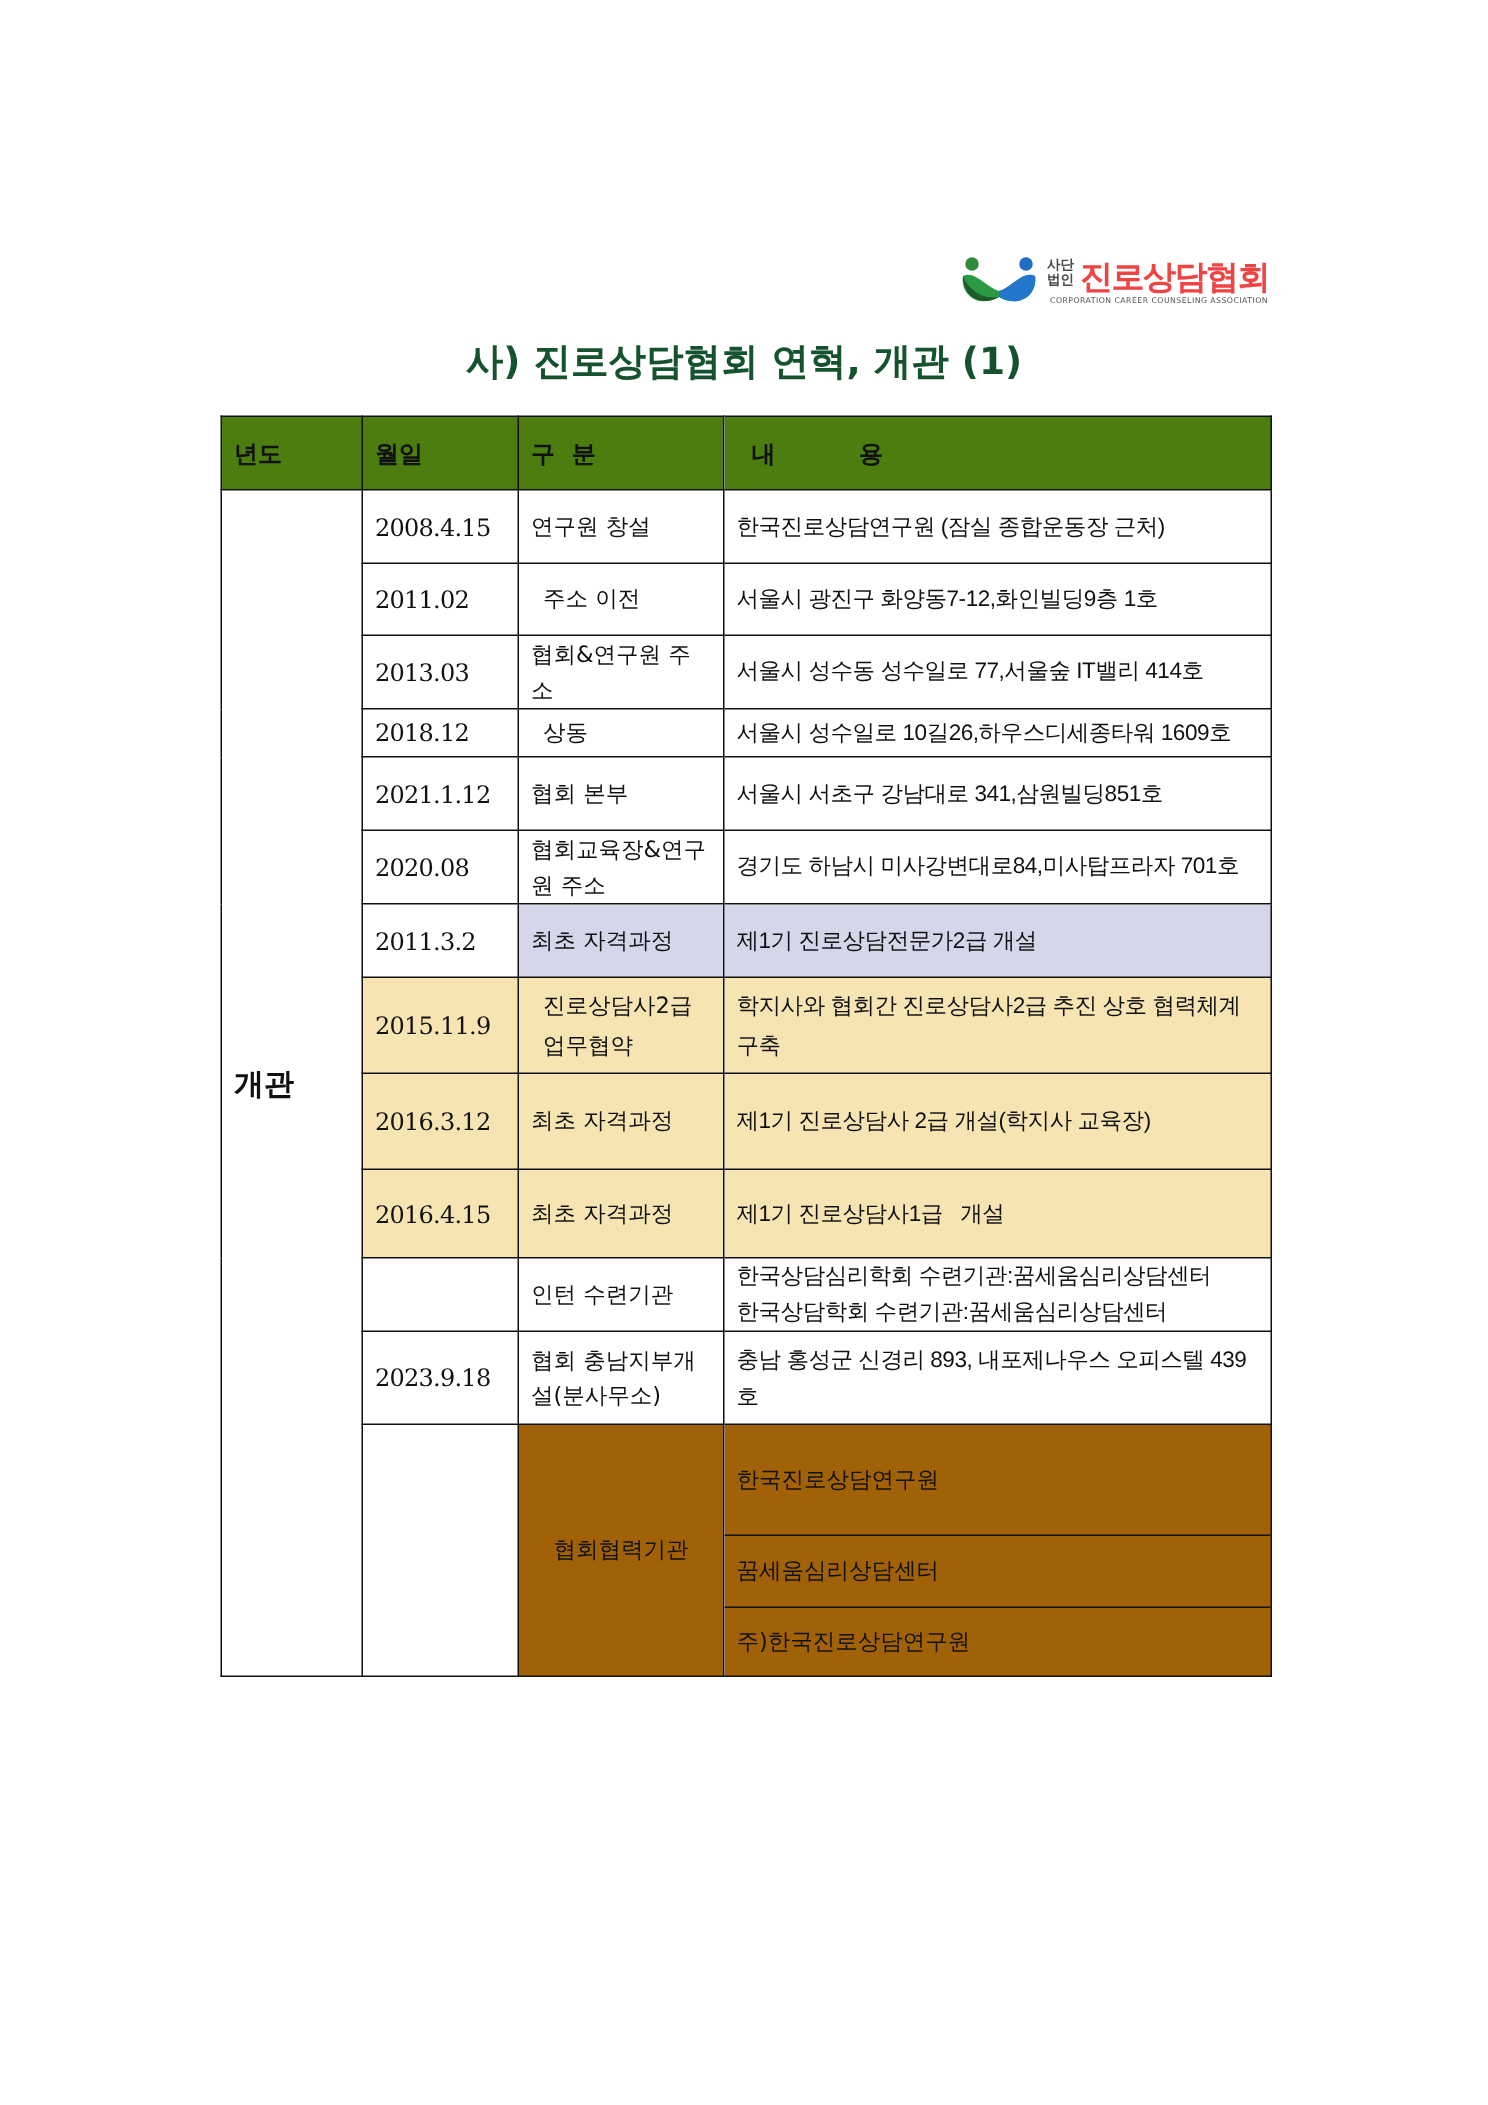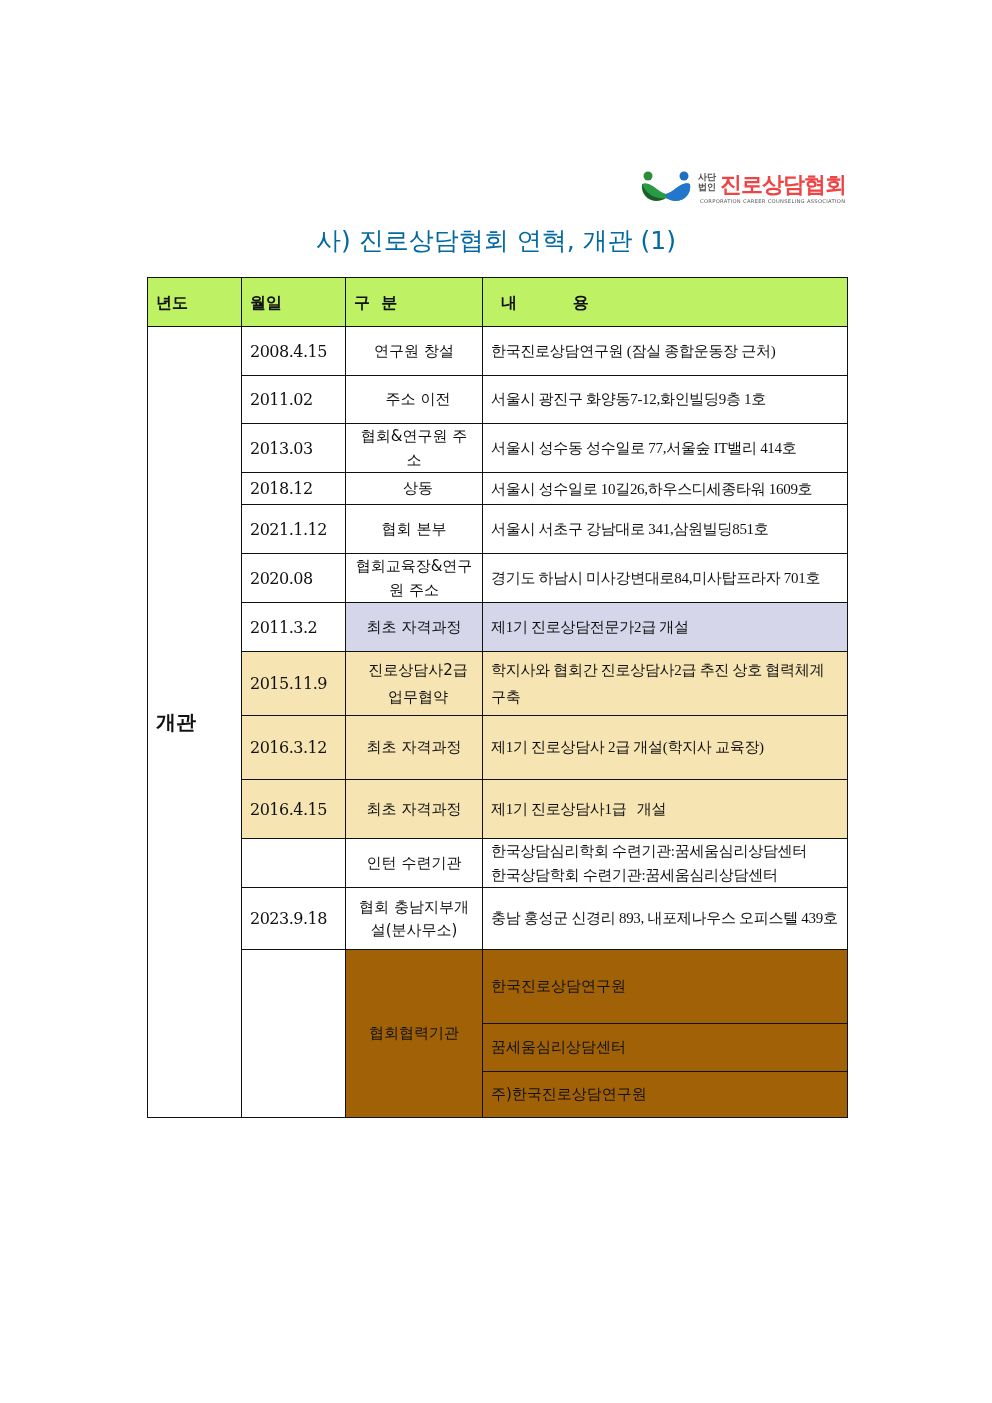--- a/index.html
+++ b/index.html
@@ -7,34 +7,34 @@
            font-family: "DejaVu Serif", "Liberation Serif", serif; color: #111; }
     .logo { position: absolute; left: 640px; top: 168px; width: 210px; height: 44px; }
     .logo-mark { position: absolute; left: 0; top: 2px; width: 52px; height: 38px; }
     .logo-sub { position: absolute; left: 58px; top: 4px; font-family: "DejaVu Sans", sans-serif;
                 font-size: 9px; line-height: 10px; color: #4a4a4a; font-weight: bold; width: 22px; }
     .logo-name { position: absolute; left: 80px; top: 2px; font-family: "DejaVu Sans", sans-serif;
                  font-size: 22px; font-weight: bold; color: #ef4444; letter-spacing: -1px; white-space: nowrap; }
     .logo-eng { position: absolute; left: 60px; top: 30px; font-family: "DejaVu Sans", sans-serif;
                 font-size: 5.2px; color: #555; letter-spacing: 0.3px; white-space: nowrap; }
     .title { position: absolute; left: 0; width: 992px; top: 224px; text-align: center;
-             font-family: "DejaVu Sans", sans-serif; font-weight: normal; font-size: 25px; color: #0369a1; }
+             font-family: "DejaVu Sans", sans-serif; font-weight: bold; font-size: 25px; color: #14532d; }
     table.hist { position: absolute; left: 147px; top: 277px; border-collapse: collapse;
                  table-layout: fixed; width: 700px; }
     table.hist td { border: 1.3px solid #111; padding: 0 8px; font-size: 16px; line-height: 27px;
                     vertical-align: middle; overflow: hidden; }
-    .hd td { background: #bef264; font-family: "DejaVu Sans", sans-serif; font-weight: bold; }
+    .hd td { background: #4d7c0f; font-family: "DejaVu Sans", sans-serif; font-weight: bold; }
     .year-cell { font-family: "DejaVu Sans", sans-serif; font-weight: bold; font-size: 20px !important; }
     .date { font-size: 16px; letter-spacing: -0.5px; }
     .bg-lav { background: #d6d6ea; }
     .bg-tan { background: #f6e4b2; }
     .bg-pur { background: #a16207; }
-    .cat { font-family: "DejaVu Sans", sans-serif; font-size: 15px !important; text-align: center; }
-    .content { font-family: Liberation Serif, serif; font-size: 15px !important; letter-spacing: -0.3px; }
-    .center { }
+    .cat { font-family: "DejaVu Sans", sans-serif; font-size: 15px !important; }
+    .content { font-family: Liberation Sans, sans-serif; font-size: 15px !important; letter-spacing: -0.3px; }
+    .center { text-align: center; }
   </style>
 </head>
 <body>
 
 <div class="logo">
   <svg class="logo-mark" viewBox="0 0 52 38">
     <circle cx="8" cy="6" r="4.5" fill="#2e8b3a"></circle>
     <circle cx="44" cy="6" r="4.5" fill="#1f6fc0"></circle>
     <path d="M2 14 C10 10, 18 22, 26 24 C34 22, 42 10, 50 14 C52 26, 40 36, 26 28 C12 36, 0 26, 2 14 Z" fill="#2a9a45"></path>
     <path d="M26 24 C34 22, 42 10, 50 14 C52 26, 40 36, 26 28 Z" fill="#2277cc"></path>

